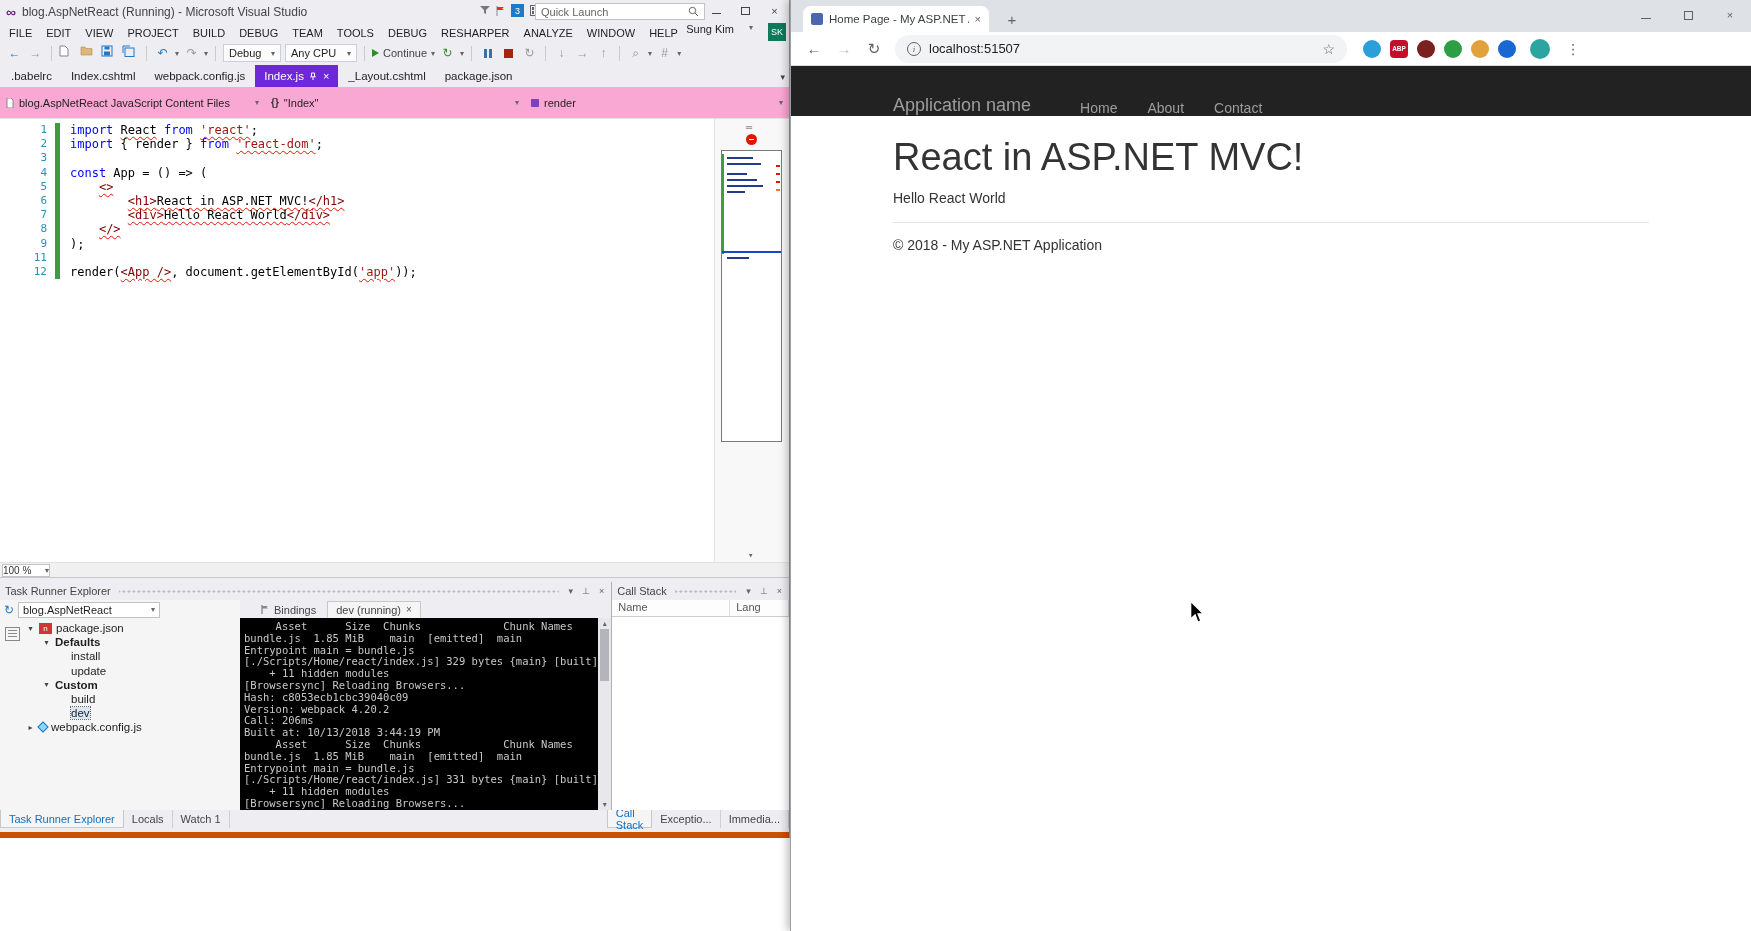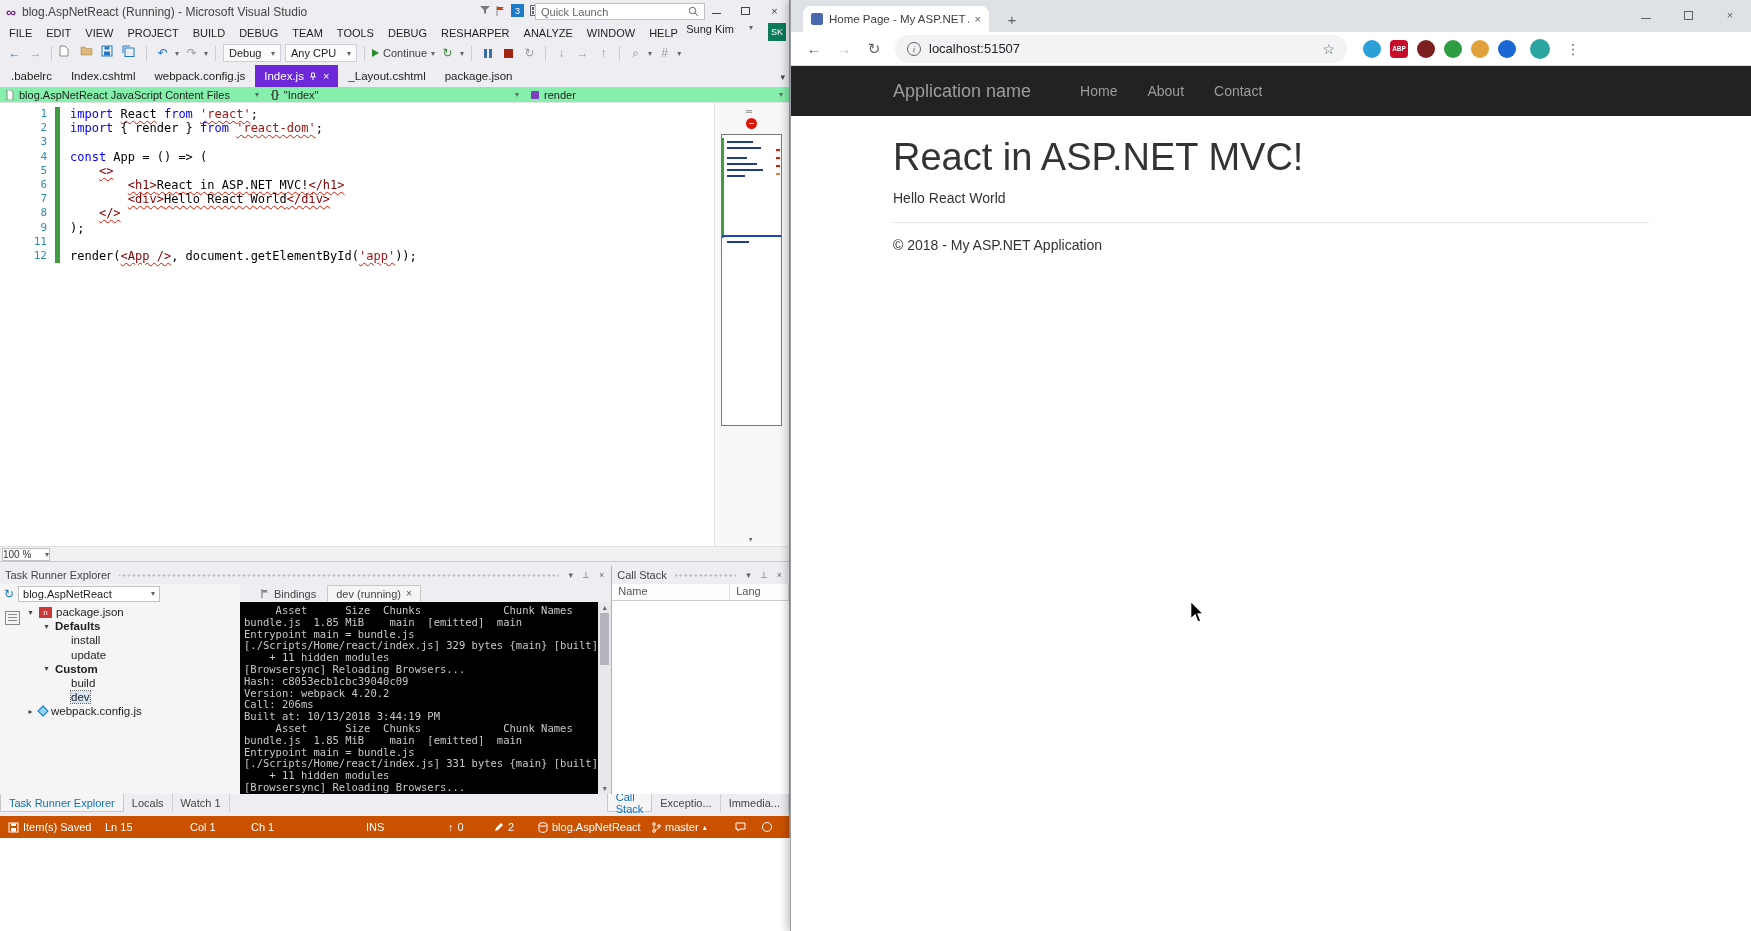--- a/index.html
+++ b/index.html
@@ -37,21 +37,21 @@
   .pause{display:flex;gap:2px}
   .pause i{width:3px;height:9px;background:#3b6ea5;display:block}
   .stop{width:9px;height:9px;background:#a1260d}
 
   .vs-tabs{height:23px;display:flex;align-items:flex-end;padding-left:2px;position:relative;background:#eeeef2}
   .dtab{height:22px;display:flex;align-items:center;gap:5px;padding:0 9px;font-size:11.5px;color:#1e1e1e;white-space:nowrap}
   .dtab.act{background:#6d28d9;color:#fff}
   .dtx{font-size:11px;color:#fff;margin-left:1px}
   .tab-ovf{position:absolute;right:4px;bottom:5px;font-size:9px;color:#444}
 
-  .vs-crumbs{height:16px;background:#86efac;display:flex;align-items:center;font-size:11px;color:#1e1e1e;border-bottom:1px solid #e3e3e6}
+  .vs-crumbs{height:32px;background:#f9a8d4;display:flex;align-items:center;font-size:11px;color:#1e1e1e;border-bottom:1px solid #e3e3e6}
   .crumb{display:flex;align-items:center;gap:5px;height:100%;padding:0 6px;position:relative}
   .c1{width:265px}.c2{width:260px}.c3{flex:1}
   .crumb .dd{position:absolute;right:6px}
   .brace{color:#333;font-weight:bold;font-size:10px}
   .mcube{width:8px;height:8px;background:#7b3fbf;border-radius:1px}
 
   .vs-editor{height:443px;background:#fff;position:relative;font-family:"DejaVu Sans Mono",monospace}
   .code-area{position:absolute;left:0;top:0;right:75px;bottom:0;padding-top:4px;overflow:hidden}
   .cline{display:flex;height:14.2px;line-height:14.2px;font-size:12px;white-space:pre;position:relative}
   .g{width:55px;text-align:right;padding-right:8px;color:#2b91af;font-size:11px;flex:none}
@@ -135,21 +135,21 @@
   .ctoolbar{height:34px;background:#fff;display:flex;align-items:center;padding:0 10px;gap:4px;border-bottom:1px solid #dadce0}
   .navb{width:26px;height:26px;display:flex;align-items:center;justify-content:center;font-size:15px;color:#5f6368}
   .navb.dis{color:#bdc1c6}
   .omnibox{width:452px;height:28px;background:#f1f3f4;border-radius:14px;display:flex;align-items:center;gap:8px;padding:0 12px;font-size:13px;color:#202124;margin:0 4px}
   .info-i{width:14px;height:14px;border:1px solid #5f6368;border-radius:50%;font-size:9px;color:#5f6368;display:flex;align-items:center;justify-content:center;flex:none;font-family:"Liberation Serif",serif;font-style:italic}
   .star{margin-left:auto;color:#5f6368;font-size:14px}
   .ext-icons{display:flex;align-items:center;gap:9px;margin-left:8px}
   .ext{width:18px;height:18px;border-radius:4px;display:flex;align-items:center;justify-content:center;color:#fff;font-size:6.5px;font-weight:bold}
   .cavatar{width:20px;height:20px;border-radius:50%;background:#2aa5a0;margin-left:10px}
   .cmenu{color:#5f6368;font-size:14px;margin-left:8px;padding:0 4px}
-  .site-nav{height:50px;background:#222;display:flex;align-items:center;padding:0 102px;color:#9d9d9d}
+  .site-nav{height:50px;background:#222;display:flex;align-items:flex-end;padding:0 102px;color:#9d9d9d}
   .brand{font-size:18px;margin-right:34px}
   .navlink{font-size:14px;padding:0 15px}
   .page-content{padding:14px 102px 0;color:#333}
   .page-h1{font-size:38px;font-weight:400;line-height:1.05;margin:8px 0 12px;color:#333}
   .hello{font-size:14px;margin:0 0 16px}
   .pg-hr{border:0;border-top:1px solid #e5e5e5;margin:0 0 14px}
   .foot{font-size:14px}
 
   .cursor{position:absolute;left:1188px;top:600px;pointer-events:none}
 </style>

